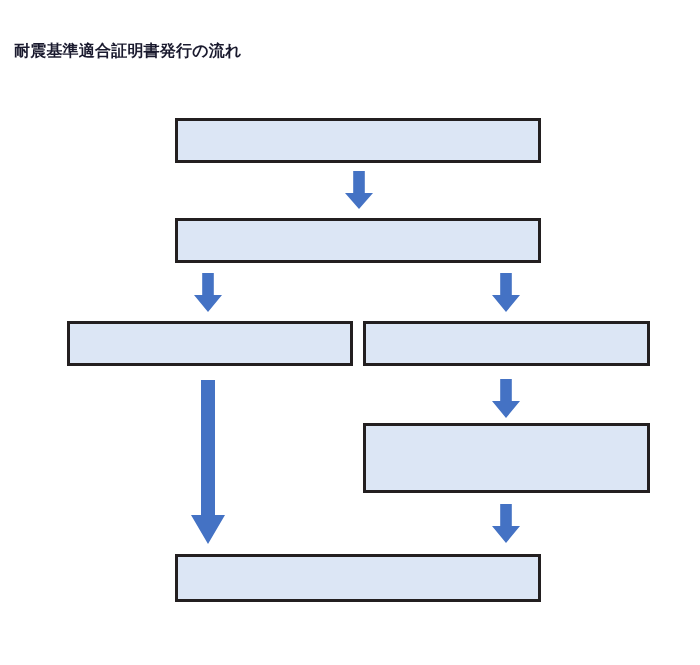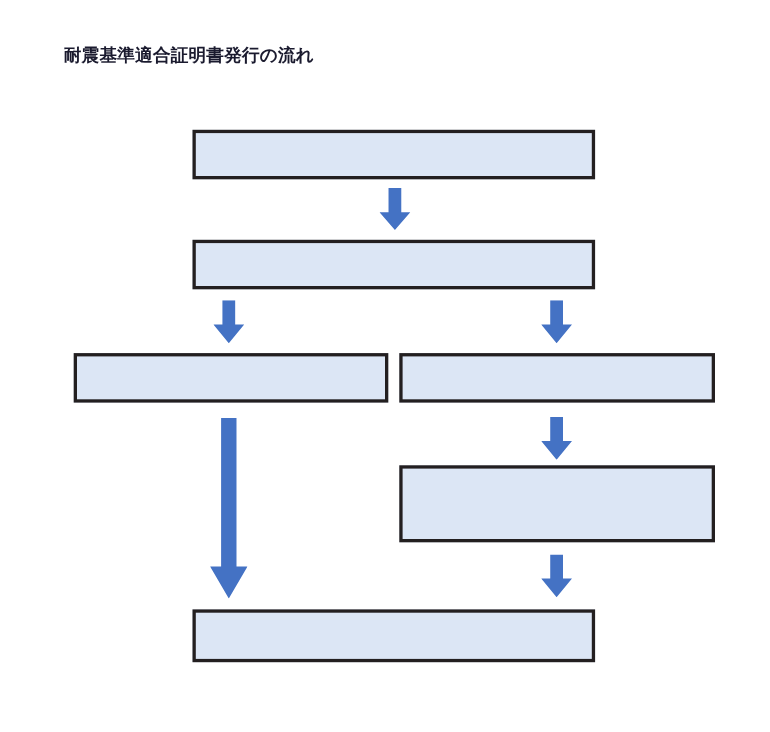--- a/index.html
+++ b/index.html
@@ -21,21 +21,20 @@
   .page-title {
     position: absolute;
     left: 14px;
     top: 40px;
     font-size: 16px;
     font-weight: bold;
     color: #1a1a2e;
     letter-spacing: 0.2px;
     white-space: nowrap;
     line-height: 22px;
-    margin-left: 44px;
   }
   .flow-box {
     position: absolute;
     box-sizing: border-box;
     background: #dce6f5;
     border: 3px solid #231f20;
     display: flex;
     align-items: center;
     justify-content: center;
     text-align: center;

